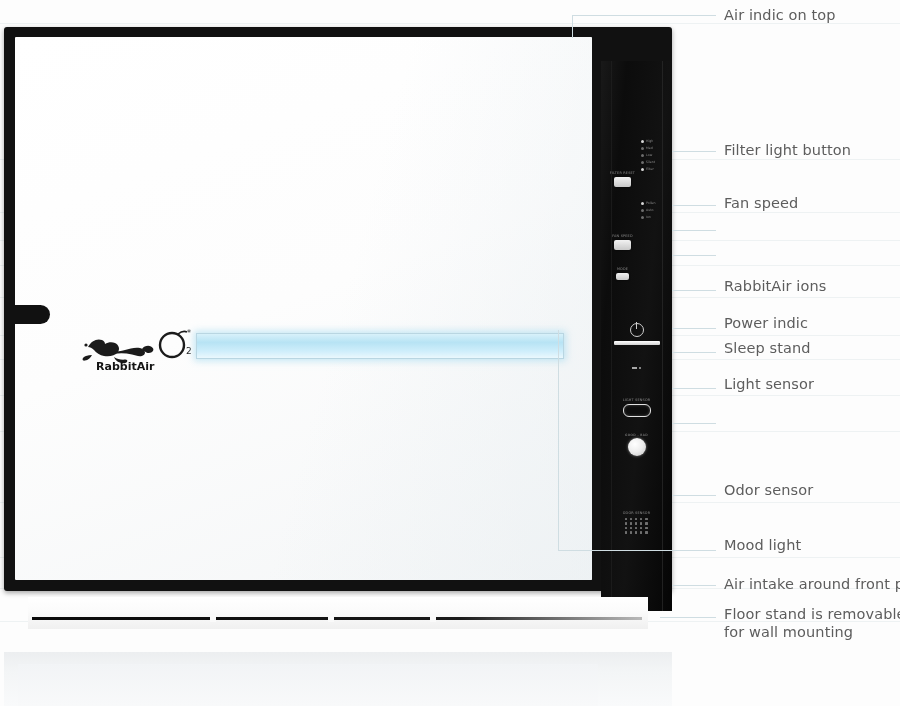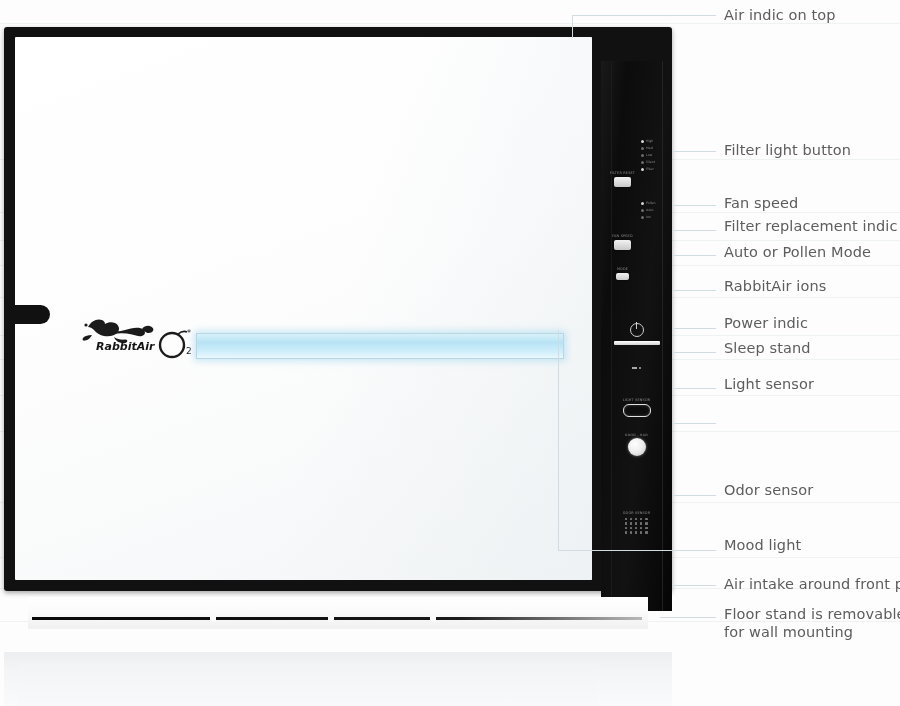--- a/index.html
+++ b/index.html
@@ -34,21 +34,21 @@
     background:linear-gradient(105deg,rgba(255,255,255,0) 55%,rgba(232,238,241,.55) 100%);
     pointer-events:none;
   }
   
   .side-latch{
     position:absolute;left:8px;top:278px;width:38px;height:19px;
     background:#111;border-radius:0 10px 10px 0;
   }
 
   
-  .logo-wrap{position:absolute;left:66px;top:282px;width:120px;height:44px;font-style:italic;}
+  .logo-wrap{position:absolute;left:66px;top:302px;width:120px;height:44px;}
   .o2-mark{position:absolute;left:150px;top:294px;width:44px;height:44px;}
 
   
   .mood-light{
     position:absolute;left:192px;top:306px;width:366px;height:24px;
     background:linear-gradient(180deg,#d8f1fa 0%,#b7e3f4 35%,#cfeefb 72%,#eaf8fd 100%);
     border:1px solid #b9d6e2;
     box-shadow:0 0 7px 2px rgba(168,220,240,.65);
   }
 
@@ -324,22 +324,20 @@
 
   <div class="leader-v" style="left:558px;top:330px;height:220px"></div>
   <div class="leader" style="left:558px;top:550px;width:158px"></div>
 
   <div class="leader" style="left:672px;top:585px;width:44px"></div>
   <div class="leader" style="left:660px;top:617px;width:56px"></div>
 
   <div class="callout" style="left:724px;top:6px">Air indic on top</div>
   <div class="callout" style="left:724px;top:141px">Filter light button</div>
   <div class="callout" style="left:724px;top:194px">Fan speed</div>
-  <div class="callout" style="left:724px;top:217px">Filter replacement indic</div>
-  <div class="callout" style="left:724px;top:243px">Auto or Pollen Mode</div>
   <div class="callout" style="left:724px;top:277px">RabbitAir ions</div>
   <div class="callout" style="left:724px;top:314px">Power indic</div>
   <div class="callout" style="left:724px;top:339px">Sleep stand</div>
   <div class="callout" style="left:724px;top:375px">Light sensor</div>
   <div class="callout" style="left:724px;top:481px">Odor sensor</div>
   <div class="callout" style="left:724px;top:536px">Mood light</div>
   <div class="callout" style="left:724px;top:575px">Air intake around front p</div>
   <div class="callout" style="left:724px;top:605px">Floor stand is removable</div>
   <div class="callout" style="left:724px;top:623px">for wall mounting</div>
 

